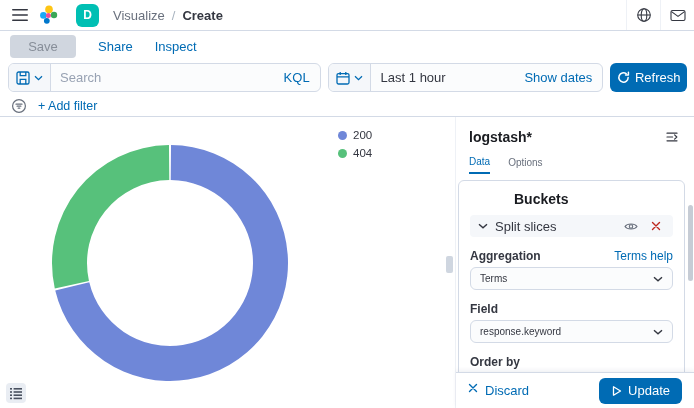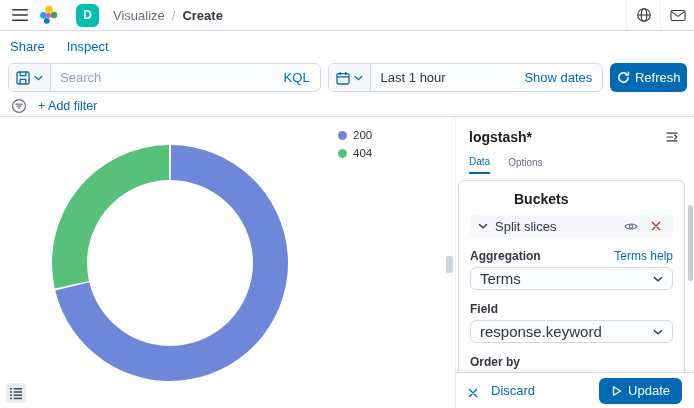--- a/index.html
+++ b/index.html
@@ -70,25 +70,25 @@
   .card{margin-top:6px;border:1px solid var(--border);border-radius:6px;background:#fff;padding:10px 11px;height:224px;}
   .card-title{font-size:14px;font-weight:700;color:#1a1c21;margin-left:44px;}
   .bucket-row{margin-top:8px;height:22px;background:#f5f7fa;border-radius:4px;display:flex;align-items:center;gap:7px;padding:0 8px;cursor:pointer;}
   .bucket-label{font-size:13px;color:var(--text);flex:1;}
   .bucket-row .icon-btn{width:18px;height:18px;}
   .field-block{margin-top:12px;}
   .label-row{display:flex;align-items:center;justify-content:space-between;}
   .field-label{font-size:12px;font-weight:700;color:var(--text);}
   .help-link{font-size:12px;color:var(--primary);cursor:pointer;background:none;border:none;font-family:inherit;}
   .select{margin-top:4px;height:23px;background:#fbfcfd;border:1px solid var(--border);border-radius:6px;
-    display:flex;align-items:center;justify-content:space-between;padding:0 9px;font-size:15px;color:var(--text);cursor:pointer;width:100%;font-family:inherit;}
+    display:flex;align-items:center;justify-content:space-between;padding:0 9px;font-size:10px;color:var(--text);cursor:pointer;width:100%;font-family:inherit;}
   .scroll-thumb{position:absolute;right:1px;top:88px;width:5px;height:76px;background:#98a2b3;opacity:.55;border-radius:3px;}
   .panel-footer{position:absolute;left:0;right:0;bottom:0;height:36px;background:#fff;border-top:1px solid var(--border);
     box-shadow:0 -2px 4px rgba(152,162,179,.15);display:flex;align-items:center;justify-content:space-between;padding:0 12px;}
-  .discard{display:flex;align-items:flex-end;gap:13px;color:var(--primary);font-size:13px;cursor:pointer;background:none;border:none;font-family:inherit;}
+  .discard{display:flex;align-items:flex-start;gap:7px;color:var(--primary);font-size:13px;cursor:pointer;background:none;border:none;font-family:inherit;}
   .update-btn{height:26px;border:none;border-radius:6px;background:var(--primary);color:#fff;font-size:13px;
     display:flex;align-items:center;gap:6px;padding:0 12px;cursor:pointer;font-family:inherit;}
 </style>
 </head>
 <body>
 
 <div class="app">
 
   <header class="top-bar">
     <button class="icon-btn">
@@ -126,20 +126,21 @@
       <button class="icon-btn">
         <svg width="16" height="13" viewBox="0 0 16 13" fill="none" stroke="#343741" stroke-width="1.1">
           <rect x="1" y="1.5" width="14" height="10" rx="1.5"></rect>
             <path d="M1.5 2.6L8 7.4l6.5-4.8"></path>
         </svg>
       </button>
     </div>
   </header>
 
   <div class="action-row">
+    <button class="save-btn" disabled="">Save</button>
     <button class="text-link">Share</button>
     <button class="text-link">Inspect</button>
   </div>
 
   <div class="query-row">
     <div class="control-group search-group">
       <div class="prepend">
         <svg width="14" height="14" viewBox="0 0 14 14" fill="none" stroke="#006bb4" stroke-width="1.3">
           <rect x="1" y="1" width="12" height="12" rx="1.6"></rect>
             <path d="M4.2 1v3.6h5.6V1"></path>

